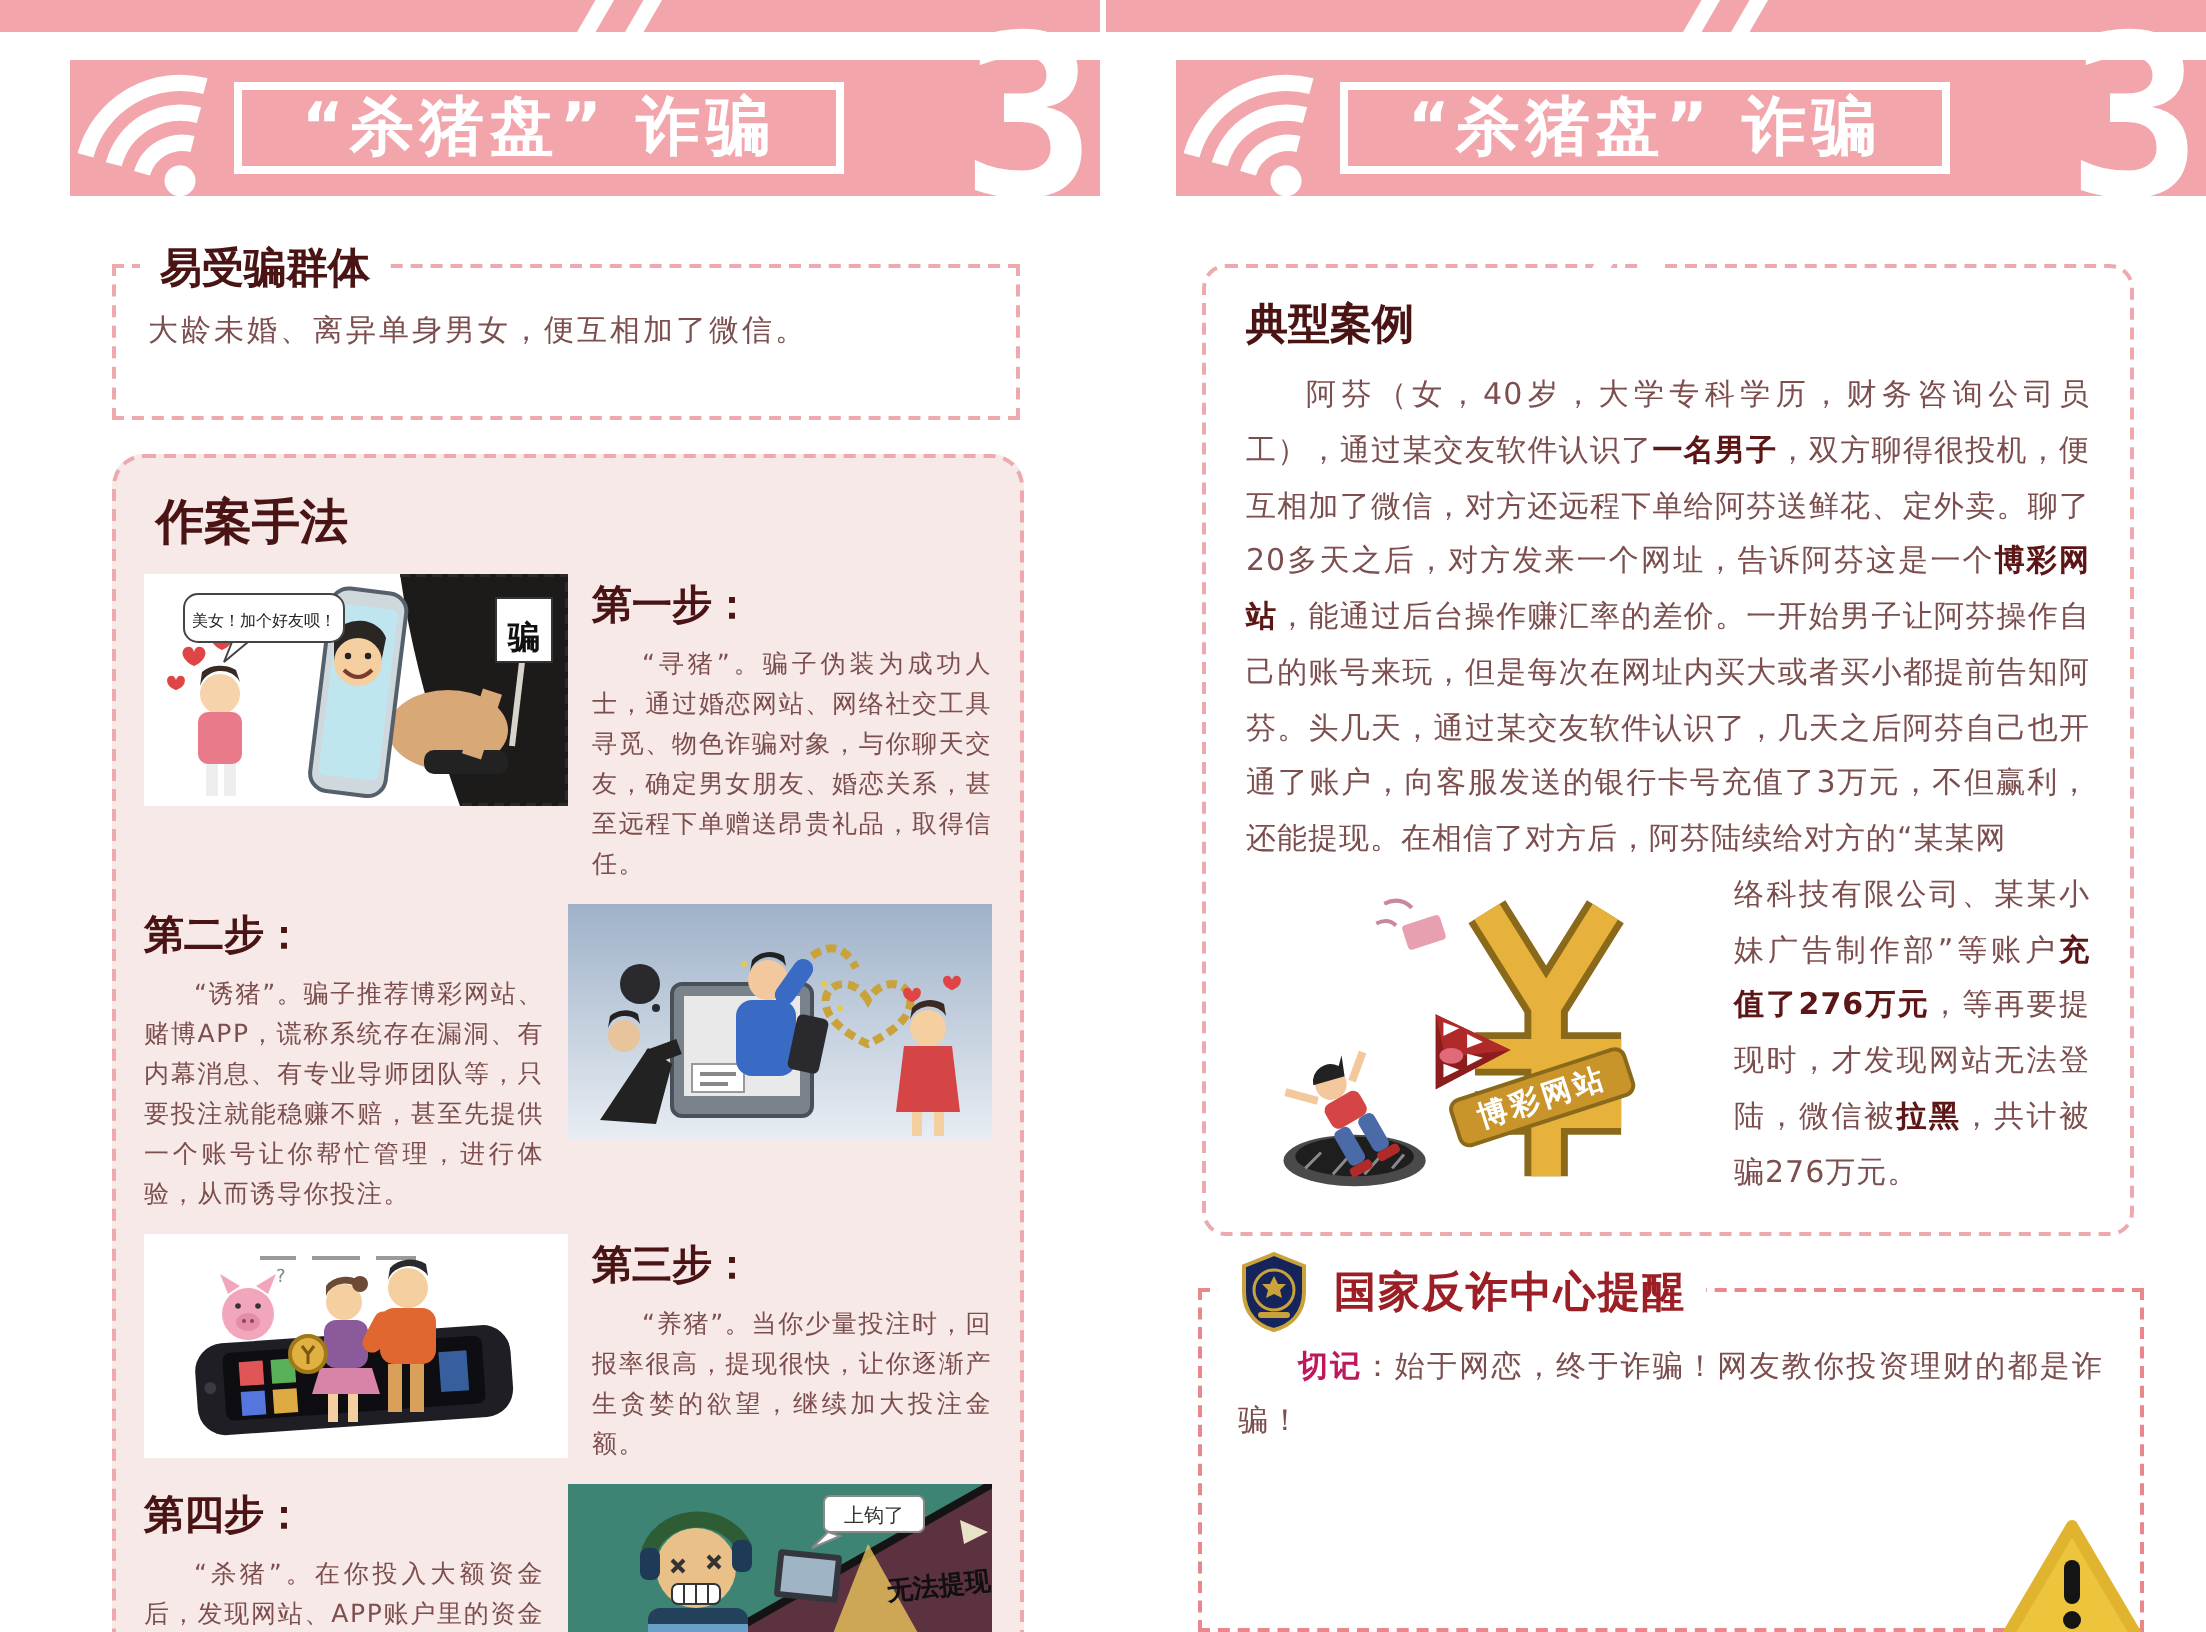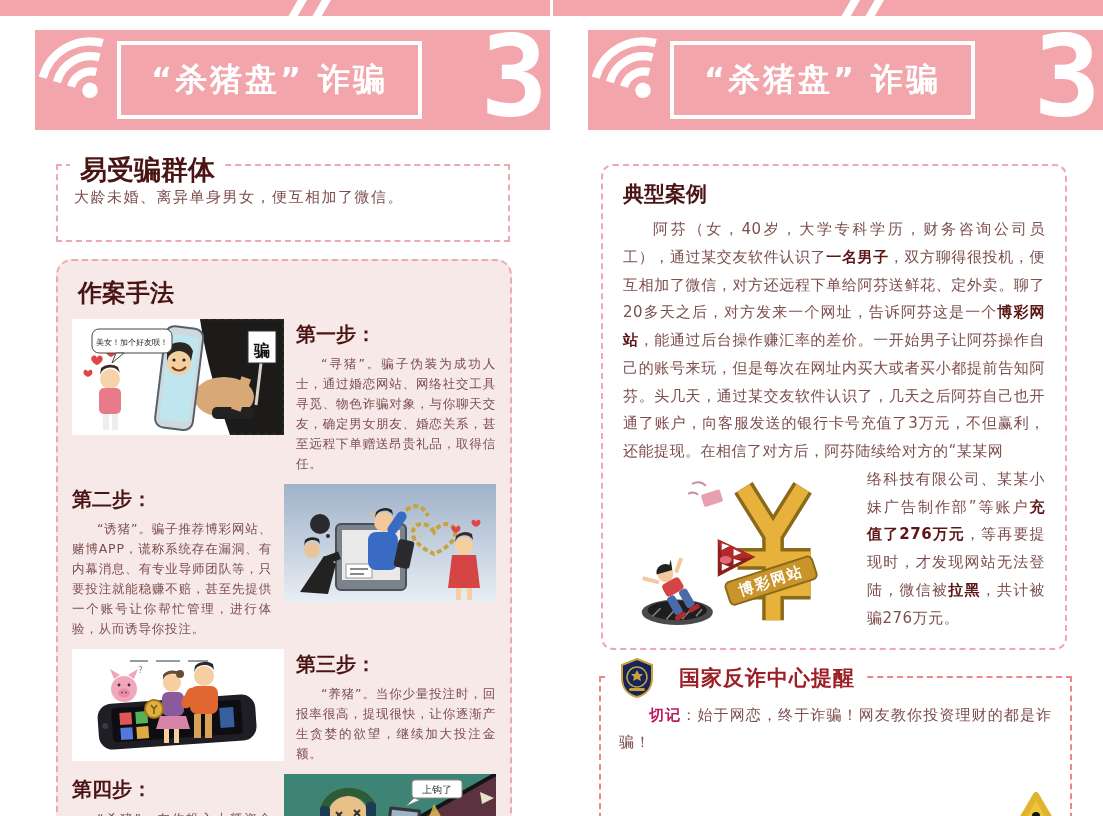--- a/index.html
+++ b/index.html
@@ -7,21 +7,21 @@
   body {
     width:1103px; height:816px;
     font-family:"DejaVu Sans","Liberation Sans",sans-serif;
     display:flex; gap:3px; overflow:hidden;
   }
   .page { width:550px; height:816px; position:relative; background:#fff; }
 
   
   .topstrip { height:16px; background:#f2a5ab; }
   .banner {
-    position:relative; margin:14px 0 0 35px; height:100px;
+    position:relative; margin:14px 0 0 35px; height:68px;
     background:#f2a5ab; overflow:visible;
   }
   .wifi { position:absolute; left:4px; top:1px; width:82px; height:84px; }
   .title-box {
     position:absolute; left:82px; right:128px; top:11px; bottom:11px;
     border:4px solid #fff; display:flex; align-items:center; justify-content:center;
   }
   .title-box span {
     color:#fff; font-size:32px; font-weight:bold; letter-spacing:3px; white-space:nowrap;
   }
@@ -41,21 +41,21 @@
   .body-text { color:#7d4e4e; }
   .em  { font-weight:bold; color:#5c1616; }
   .em2 { font-weight:bold; color:#be185d; }
 
   .box-victims {
     position:relative; margin:34px 40px 0 56px;
     border:2px dashed #eda9ad; min-height:78px;
   }
   .box-victims .tab {
     position:absolute; top:-14px; left:12px; background:#fff; padding:0 10px;
-    font-size:27px;
+    font-size:21px;
   }
   .box-victims .vtext { padding:22px 16px 16px; font-size:15px; letter-spacing:1.5px; }
 
   .box-methods {
     margin:17px 38px 0 56px; background:#f6e9e7;
     border:2px dashed #eda9ad; border-radius:16px;
     padding:12px 14px 14px;
   }
   .box-methods > .mtitle { font-size:24px; margin:4px 0 6px 6px; }
   .mrow { display:flex; gap:12px; margin-top:10px; align-items:flex-start; }
@@ -75,21 +75,21 @@
   .case-p1 { text-indent:2em; }
   .case-float { float:left; width:232px; height:158px; margin:8px 12px 0 0; }
   .case-float svg { display:block; }
 
   .box-reminder {
     position:relative; margin:26px 31px 0 46px;
     border:2px dashed #e9878d; padding:24px 18px 24px; min-height:172px;
   }
   .box-reminder .tab {
     position:absolute; top:-20px; left:8px; background:#fff; padding:0 10px;
-    display:flex; align-items:center; gap:24px;
+    display:flex; align-items:center; gap:12px;
   }
   .box-reminder .rtitle { font-size:21px; font-weight:bold; color:#9c1f26; letter-spacing:1px; }
   .rem-p { font-size:15px; line-height:1.8; text-indent:2em; letter-spacing:1px; text-align:justify; }
   .warn { position:absolute; right:-4px; bottom:-12px; width:76px; height:68px; }
 </style>
 </head>
 <body>
 
 <div class="page">
   <div class="topstrip"></div>

